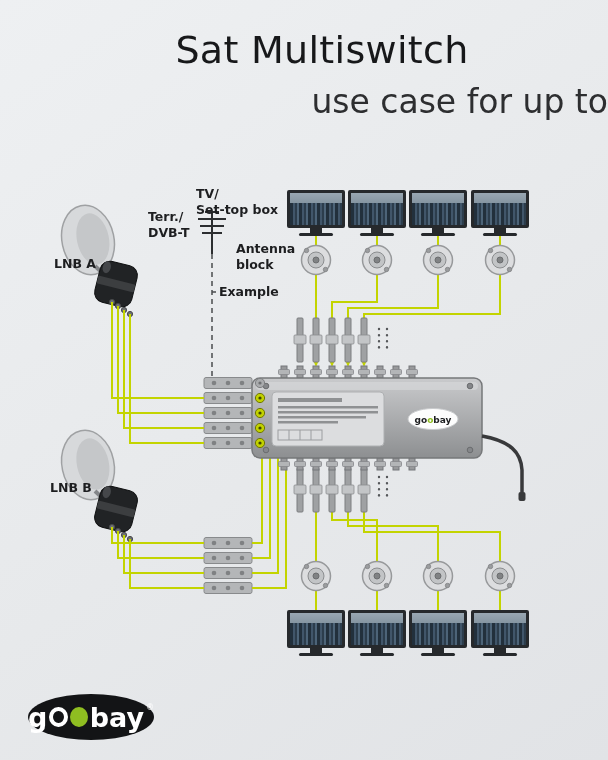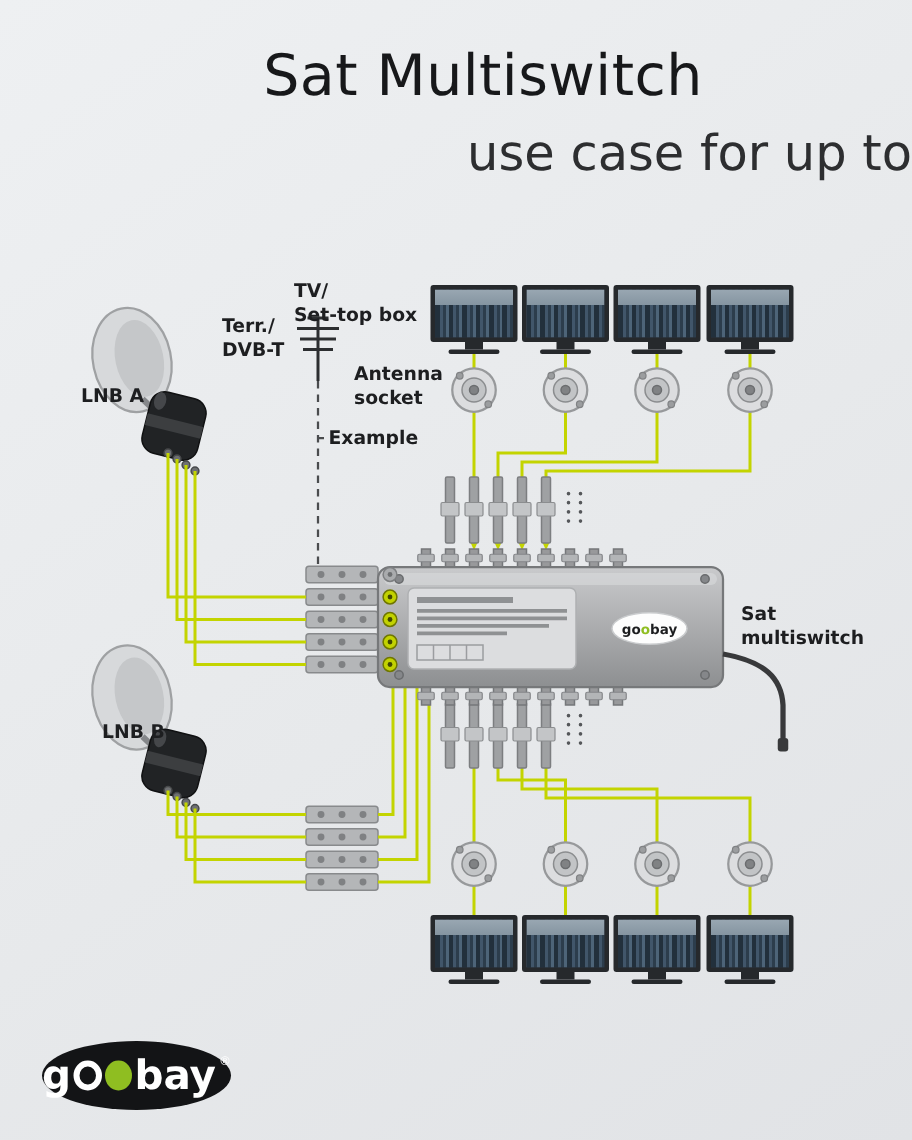--- a/index.html
+++ b/index.html
@@ -282,29 +282,25 @@
   <div class="lbl ra" style="left:196px;top:186px;width:84px">
     <div>TV/</div>
     <div>Set-top box</div>
   </div>
   <div class="lbl ra" style="left:148px;top:209px;width:48px">
     <div>Terr./</div>
     <div>DVB-T</div>
   </div>
   <div class="lbl ca" style="left:236px;top:241px;width:66px">
     <div>Antenna</div>
-    <div>socket</div>
+    <div>block</div>
   </div>
   <div class="lbl" style="left:219px;top:284px">Example</div>
   <div class="lbl" style="left:54px;top:256px">LNB A</div>
-  <div class="lbl" style="left:68px;top:480px">LNB B</div>
-  <div class="lbl ca" style="left:494px;top:401px;width:92px">
-    <div>Sat</div>
-    <div>multiswitch</div>
-  </div>
+  <div class="lbl" style="left:50px;top:480px">LNB B</div>
 
   <div class="logo">
     <span class="lt">g</span>
     <span class="o-ring"></span>
     <span class="o-disc"></span>
     <span class="lt">bay</span>
     <span class="reg">®</span>
   </div>
 
 </div>

